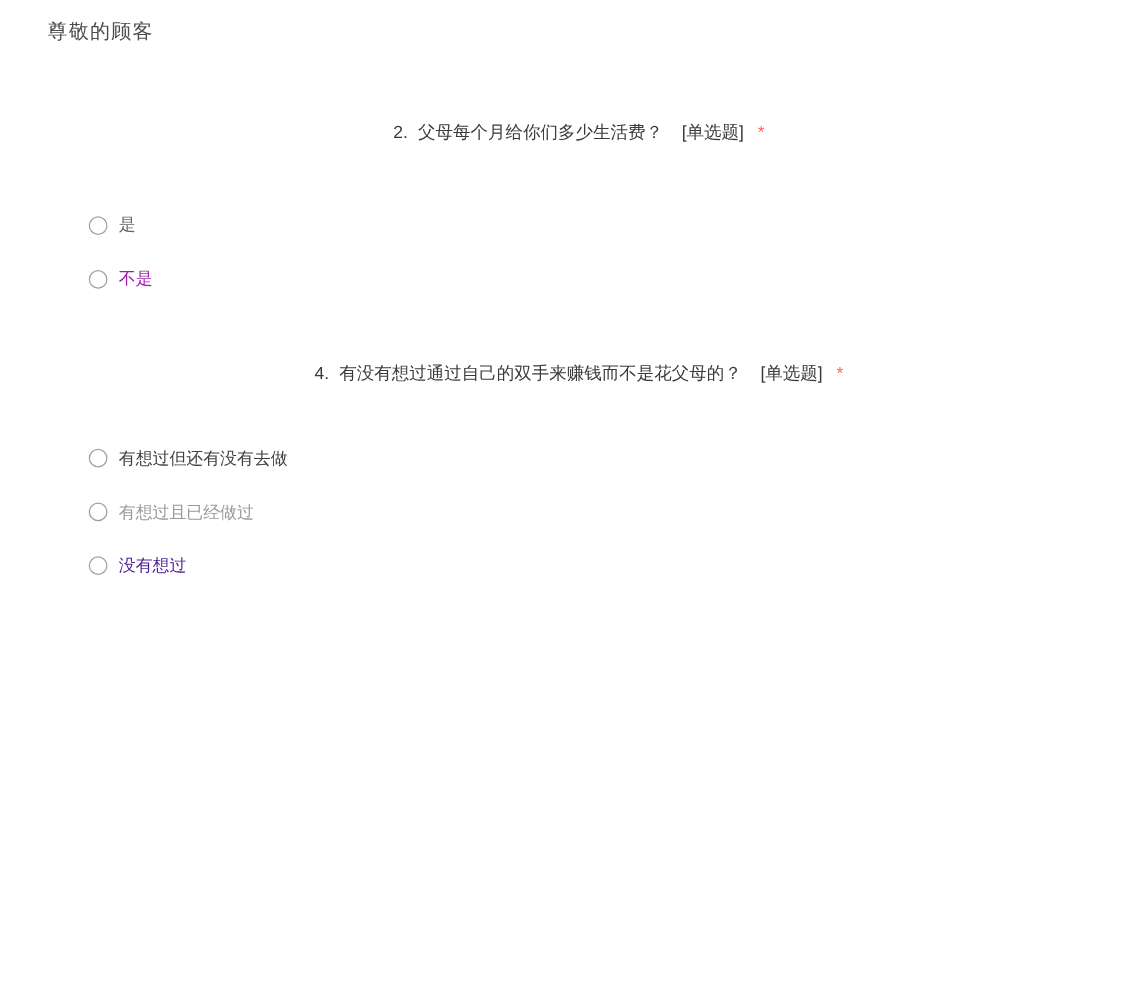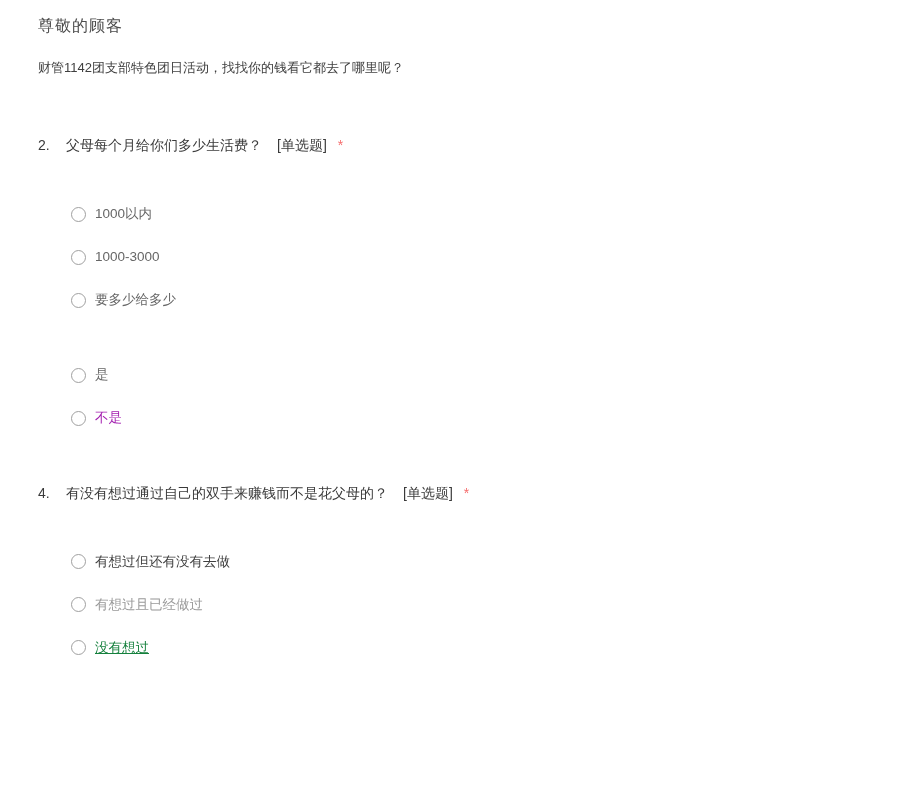--- a/index.html
+++ b/index.html
@@ -17,21 +17,21 @@
     color: #4c4c4c;
     letter-spacing: 1px;
   }
   .subtitle {
     margin-top: 27px;
     font-size: 13px;
     line-height: 1;
     color: #3f3f3f;
   }
 
-  .question { margin-top: 60px; }
+  .question { margin-top: 60px; text-align: center; }
   #questions .question:first-child { margin-top: 64px; }
 
   .q-line {
     font-size: 14px;
     line-height: 1.05;
     color: #3a3a3a;
   }
   .q-num { display: inline-block; width: 28px; }
   .q-type { margin-left: 15px; }
   .q-star { margin-left: 11px; color: #f56c6c; }
@@ -56,40 +56,23 @@
     font-size: 13.5px;
     line-height: 1;
     color: #666666;
   }
 </style>
 </head>
 <body>
 
 <div class="page">
   <div class="title">尊敬的顾客</div>
-  <div class="subtitle">财管1142团支部特色团日活动，找找你的钱看它都去了哪里呢？</div>
   <div id="questions">
   <div class="question">
     <div class="q-line"><span class="q-num">2.</span><span class="q-text">父母每个月给你们多少生活费？</span><span class="q-type">[单选题]</span><span class="q-star">*</span></div>
-    <div class="options">
-  <div class="option">
-    <span class="radio"></span>
-    <span class="opt-text" style="color: rgb(102, 102, 102);">1000以内</span>
-  </div>
-
-  <div class="option">
-    <span class="radio"></span>
-    <span class="opt-text" style="color: rgb(102, 102, 102);">1000-3000</span>
-  </div>
-
-  <div class="option">
-    <span class="radio"></span>
-    <span class="opt-text" style="color: rgb(102, 102, 102);">要多少给多少</span>
-  </div>
-</div>
   </div>
 
   <div class="question">
     <div class="options">
   <div class="option">
     <span class="radio"></span>
     <span class="opt-text" style="color: rgb(102, 102, 102);">是</span>
   </div>
 
   <div class="option">
@@ -107,19 +90,19 @@
     <span class="opt-text" style="color: #404040;">有想过但还有没有去做</span>
   </div>
 
   <div class="option">
     <span class="radio"></span>
     <span class="opt-text" style="color: rgb(153, 153, 153);">有想过且已经做过</span>
   </div>
 
   <div class="option">
     <span class="radio"></span>
-    <span class="opt-text" style="color: #15803d; text-decoration: underline;">没有想过</span>
+    <span class="opt-text" style="color: #4c1d95;">没有想过</span>
   </div>
 </div>
   </div>
 
 </div>
 </div>
 
 </body></html>

